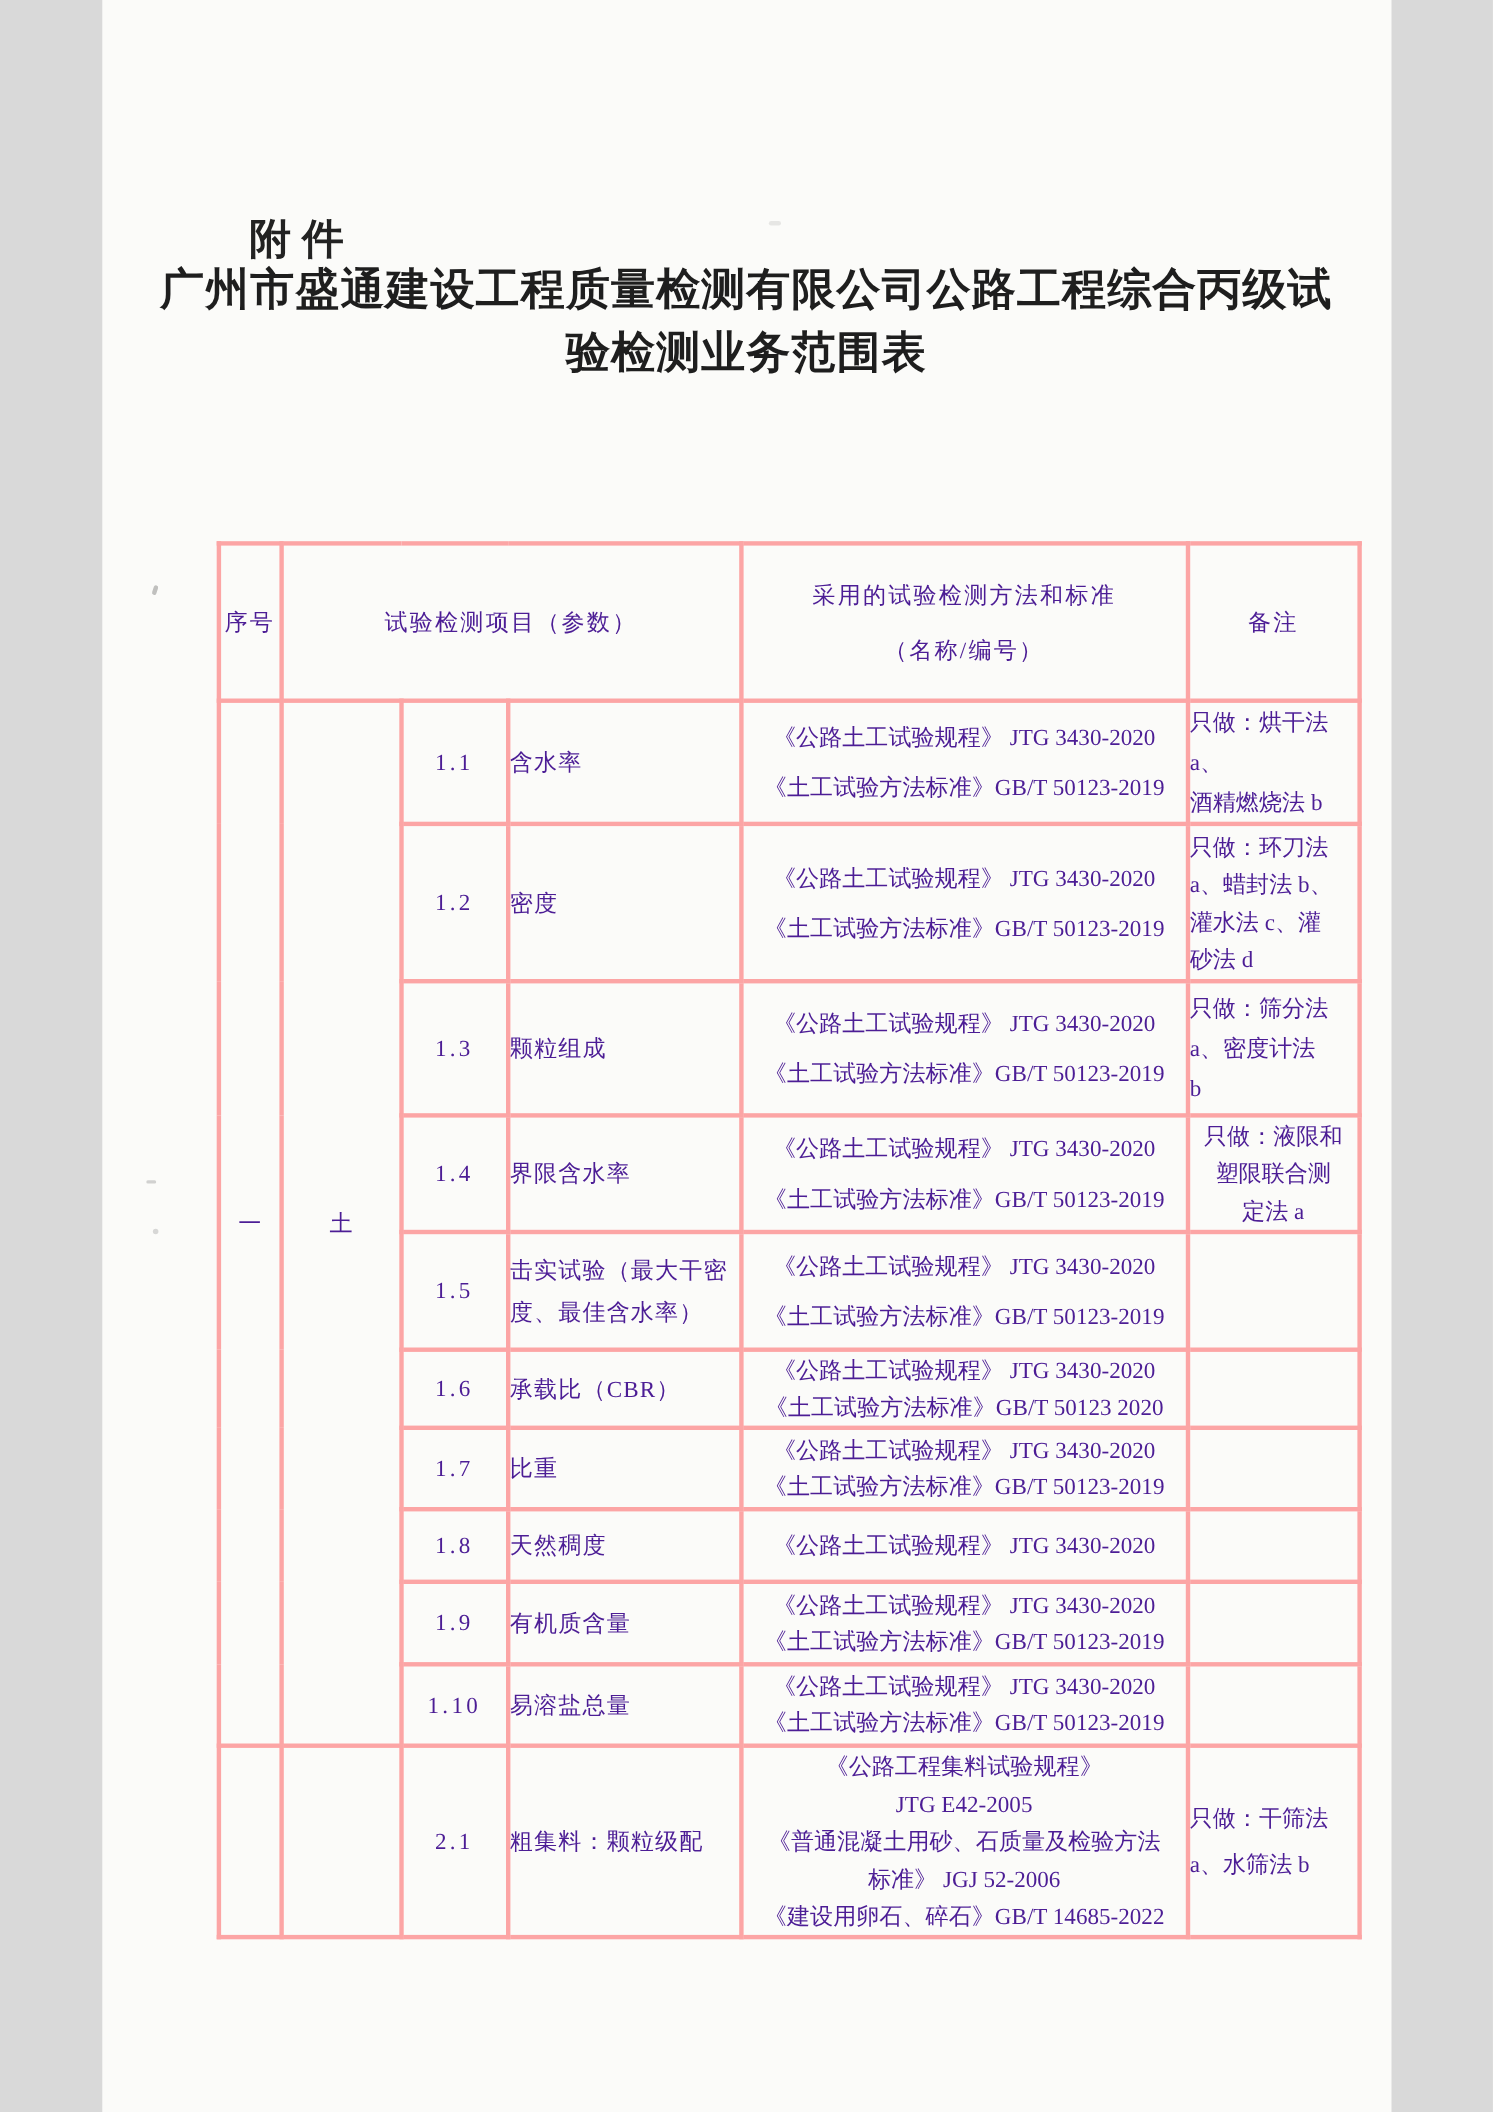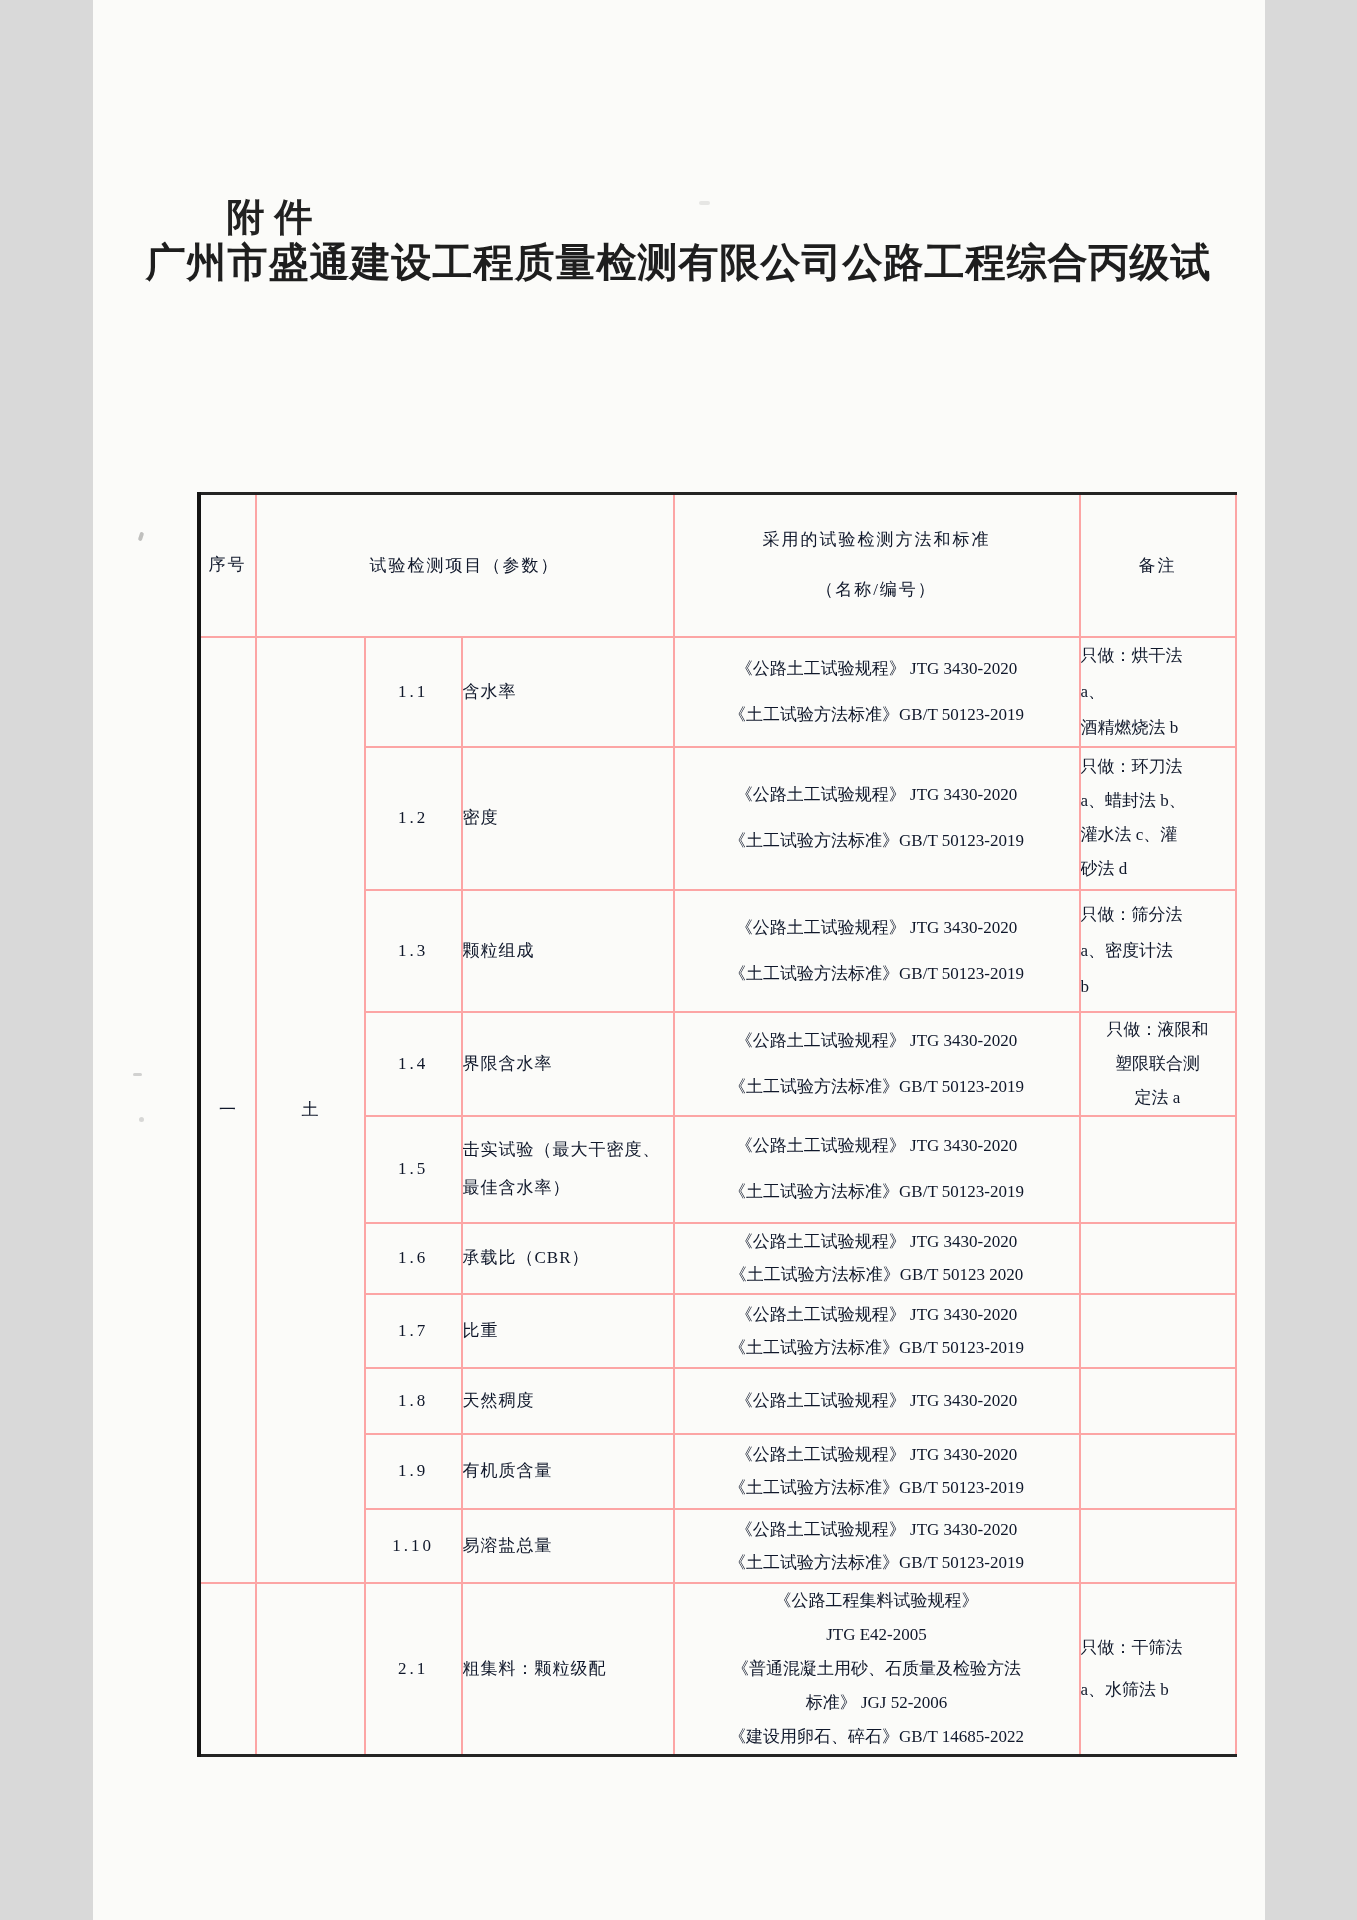--- a/index.html
+++ b/index.html
@@ -18,22 +18,22 @@
     text-align:center; font-size:40px; font-weight:bold;
     line-height:58px; letter-spacing:1px; color:#1e1e1e;
   }
   .range-table {
     position:absolute; left:104px; top:492px;
     border-collapse:collapse; table-layout:fixed; width:1037px;
     border:2px solid #242424; border-left:4px solid #141414;
     border-top:3px solid #242424; border-bottom:3px solid #242424;
   }
   .range-table td {
-    border:2px solid #fca5a5; vertical-align:middle;
-    font-size:17px; color:#0f172a; overflow:hidden; padding:0;
+    border:4px solid #fca5a5; vertical-align:middle;
+    font-size:21px; color:#4c1d95; overflow:hidden; padding:0;
   }
   tr.h143{height:143px} tr.h107{height:107px} tr.h122{height:122px}
   tr.h103{height:103px} tr.h71{height:71px}  tr.h74{height:74px}
   tr.h66{height:66px}  tr.h75{height:75px}  tr.h173{height:173px}
   .th-cell { text-align:center; font-size:22px; letter-spacing:2px; color:#3a3a3a; }
   .th-no   { line-height:42px; }
   .th-method div { line-height:50px; }
   .c-serial, .c-cat { text-align:center; font-size:27px; color:#2e2e2e; }
   .c-no   { text-align:center; letter-spacing:3px; }
   .c-item { text-align:left; padding:4px 6px 4px 10px; line-height:38px; letter-spacing:1px; }
@@ -58,20 +58,21 @@
 </style>
 </head>
 <body>
 
 <div class="page">
 
   <div class="attachment">附件</div>
 
   <div class="main-title">
     <div>广州市盛通建设工程质量检测有限公司公路工程综合丙级试</div>
+    <div>验检测业务范围表</div>
   </div>
 
   <table class="range-table">
     <colgroup>
       <col style="width:57px">
         <col style="width:109px">
         <col style="width:97px">
       <col style="width:212px">
         <col style="width:406px">
         <col style="width:156px">

